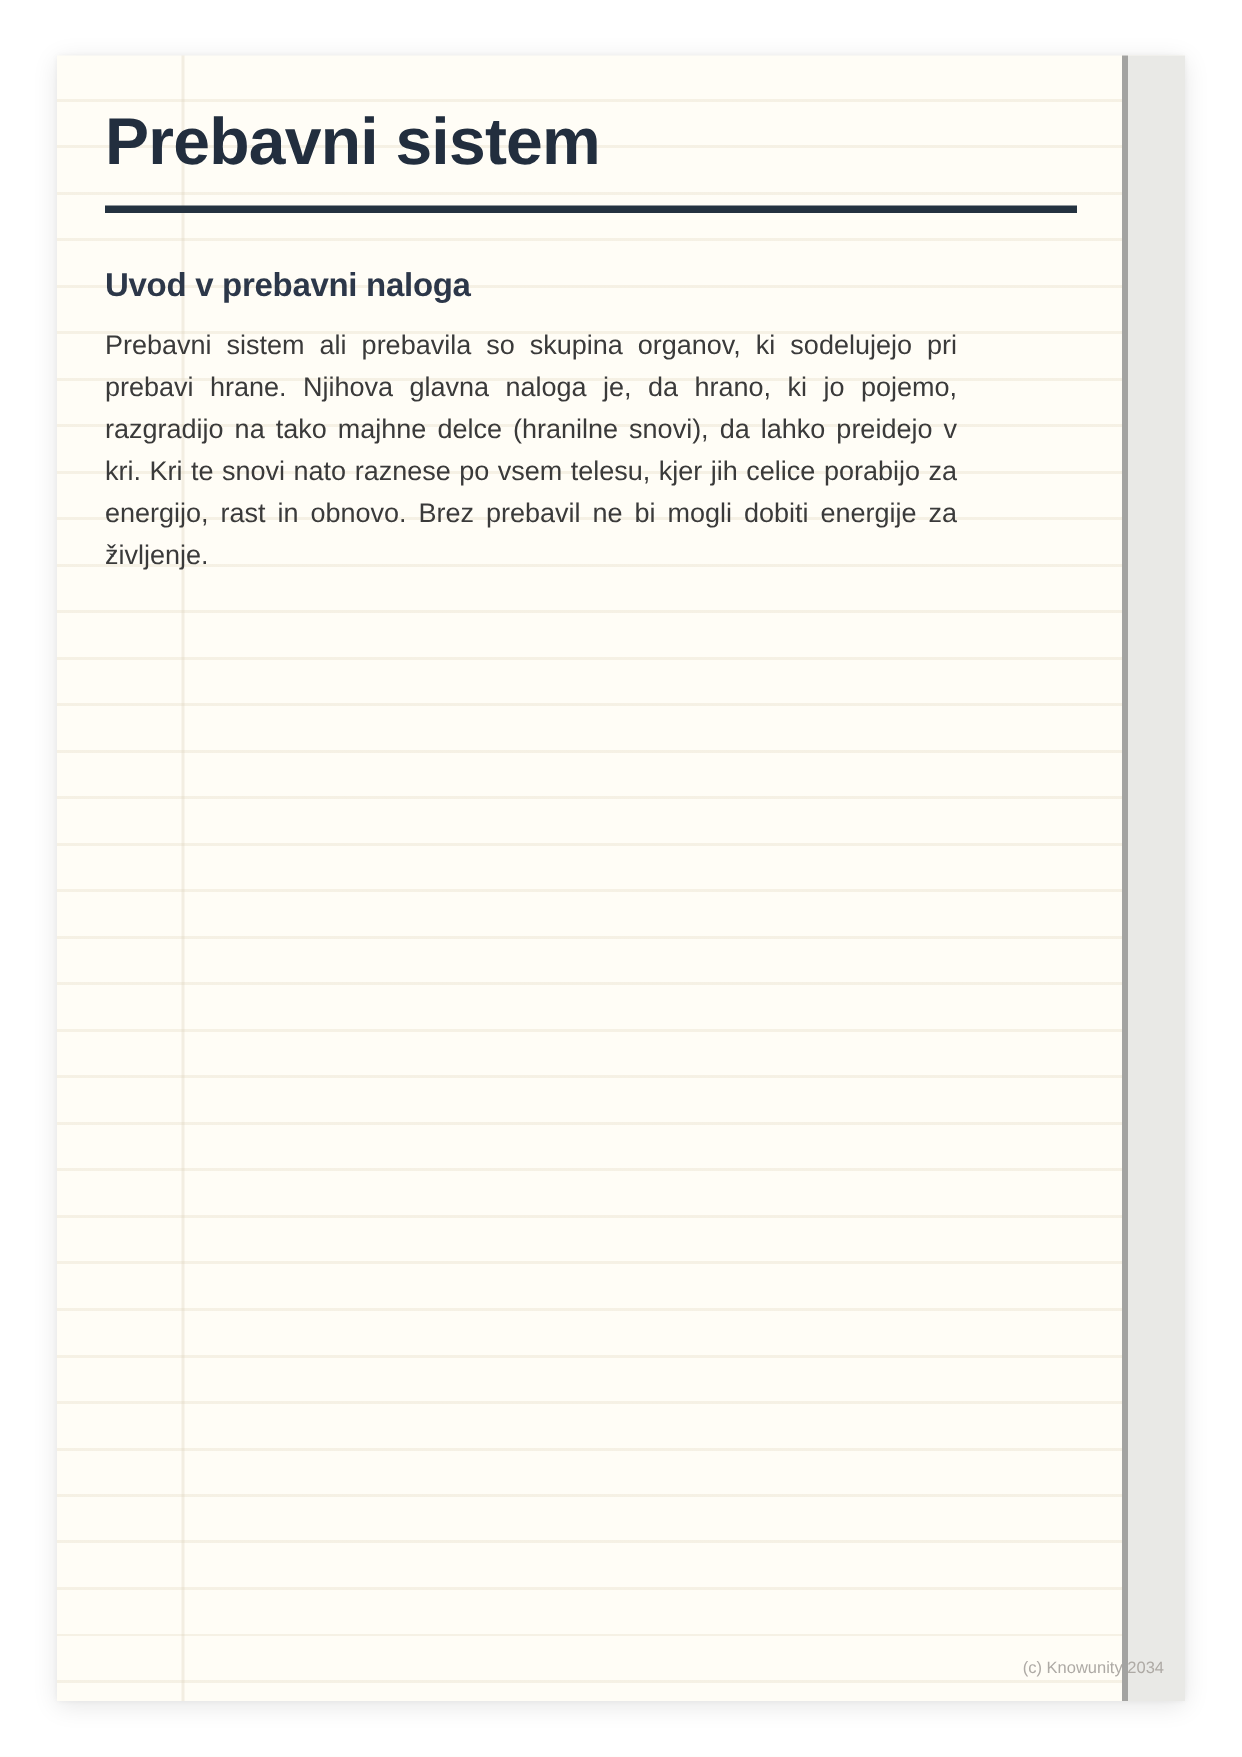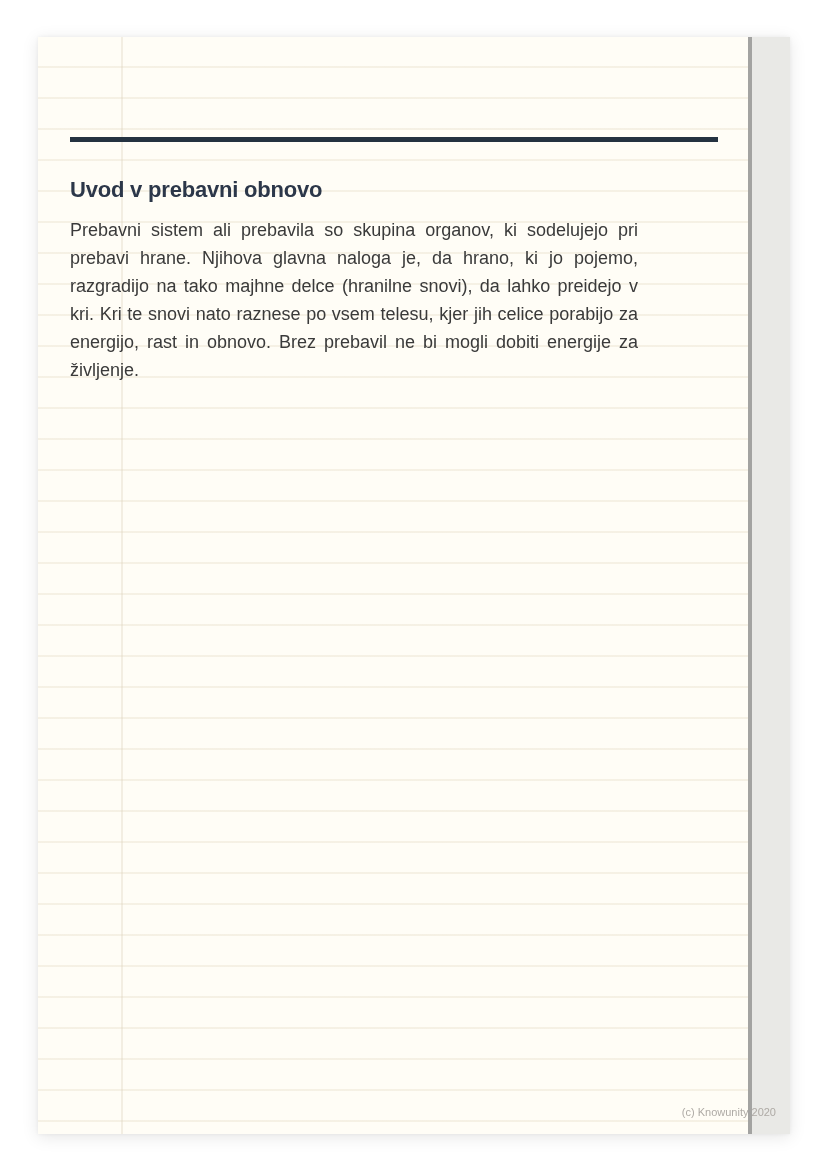--- a/index.html
+++ b/index.html
@@ -104,26 +104,27 @@
     z-index:2;
     white-space:nowrap;
   }
 </style>
 </head>
 <body>
 
 <div class="page">
   <div class="margin-line"></div>
 
+  <h1 class="doc-title">Prebavni sistem</h1>
 
   <div class="title-rule"></div>
 
-  <h2 class="section-heading">Uvod v prebavni obnovo</h2>
+  <h2 class="section-heading">Uvod v prebavni naloga</h2>
 
   <p class="body-paragraph">Prebavni sistem ali prebavila so skupina organov, ki sodelujejo pri prebavi hrane. Njihova glavna naloga je, da hrano, ki jo pojemo, razgradijo na tako majhne delce (hranilne snovi), da lahko preidejo v kri. Kri te snovi nato raznese po vsem telesu, kjer jih celice porabijo za energijo, rast in obnovo. Brez prebavil ne bi mogli dobiti energije za življenje.</p>
 
   <span class="stray-mark">`</span>
 
-  <div class="page-footer">(c) Knowunity 2020</div>
+  <div class="page-footer">(c) Knowunity 2034</div>
 
   <div class="edge-strip"></div>
   <div class="edge-line"></div>
 </div>
 
 </body></html>

